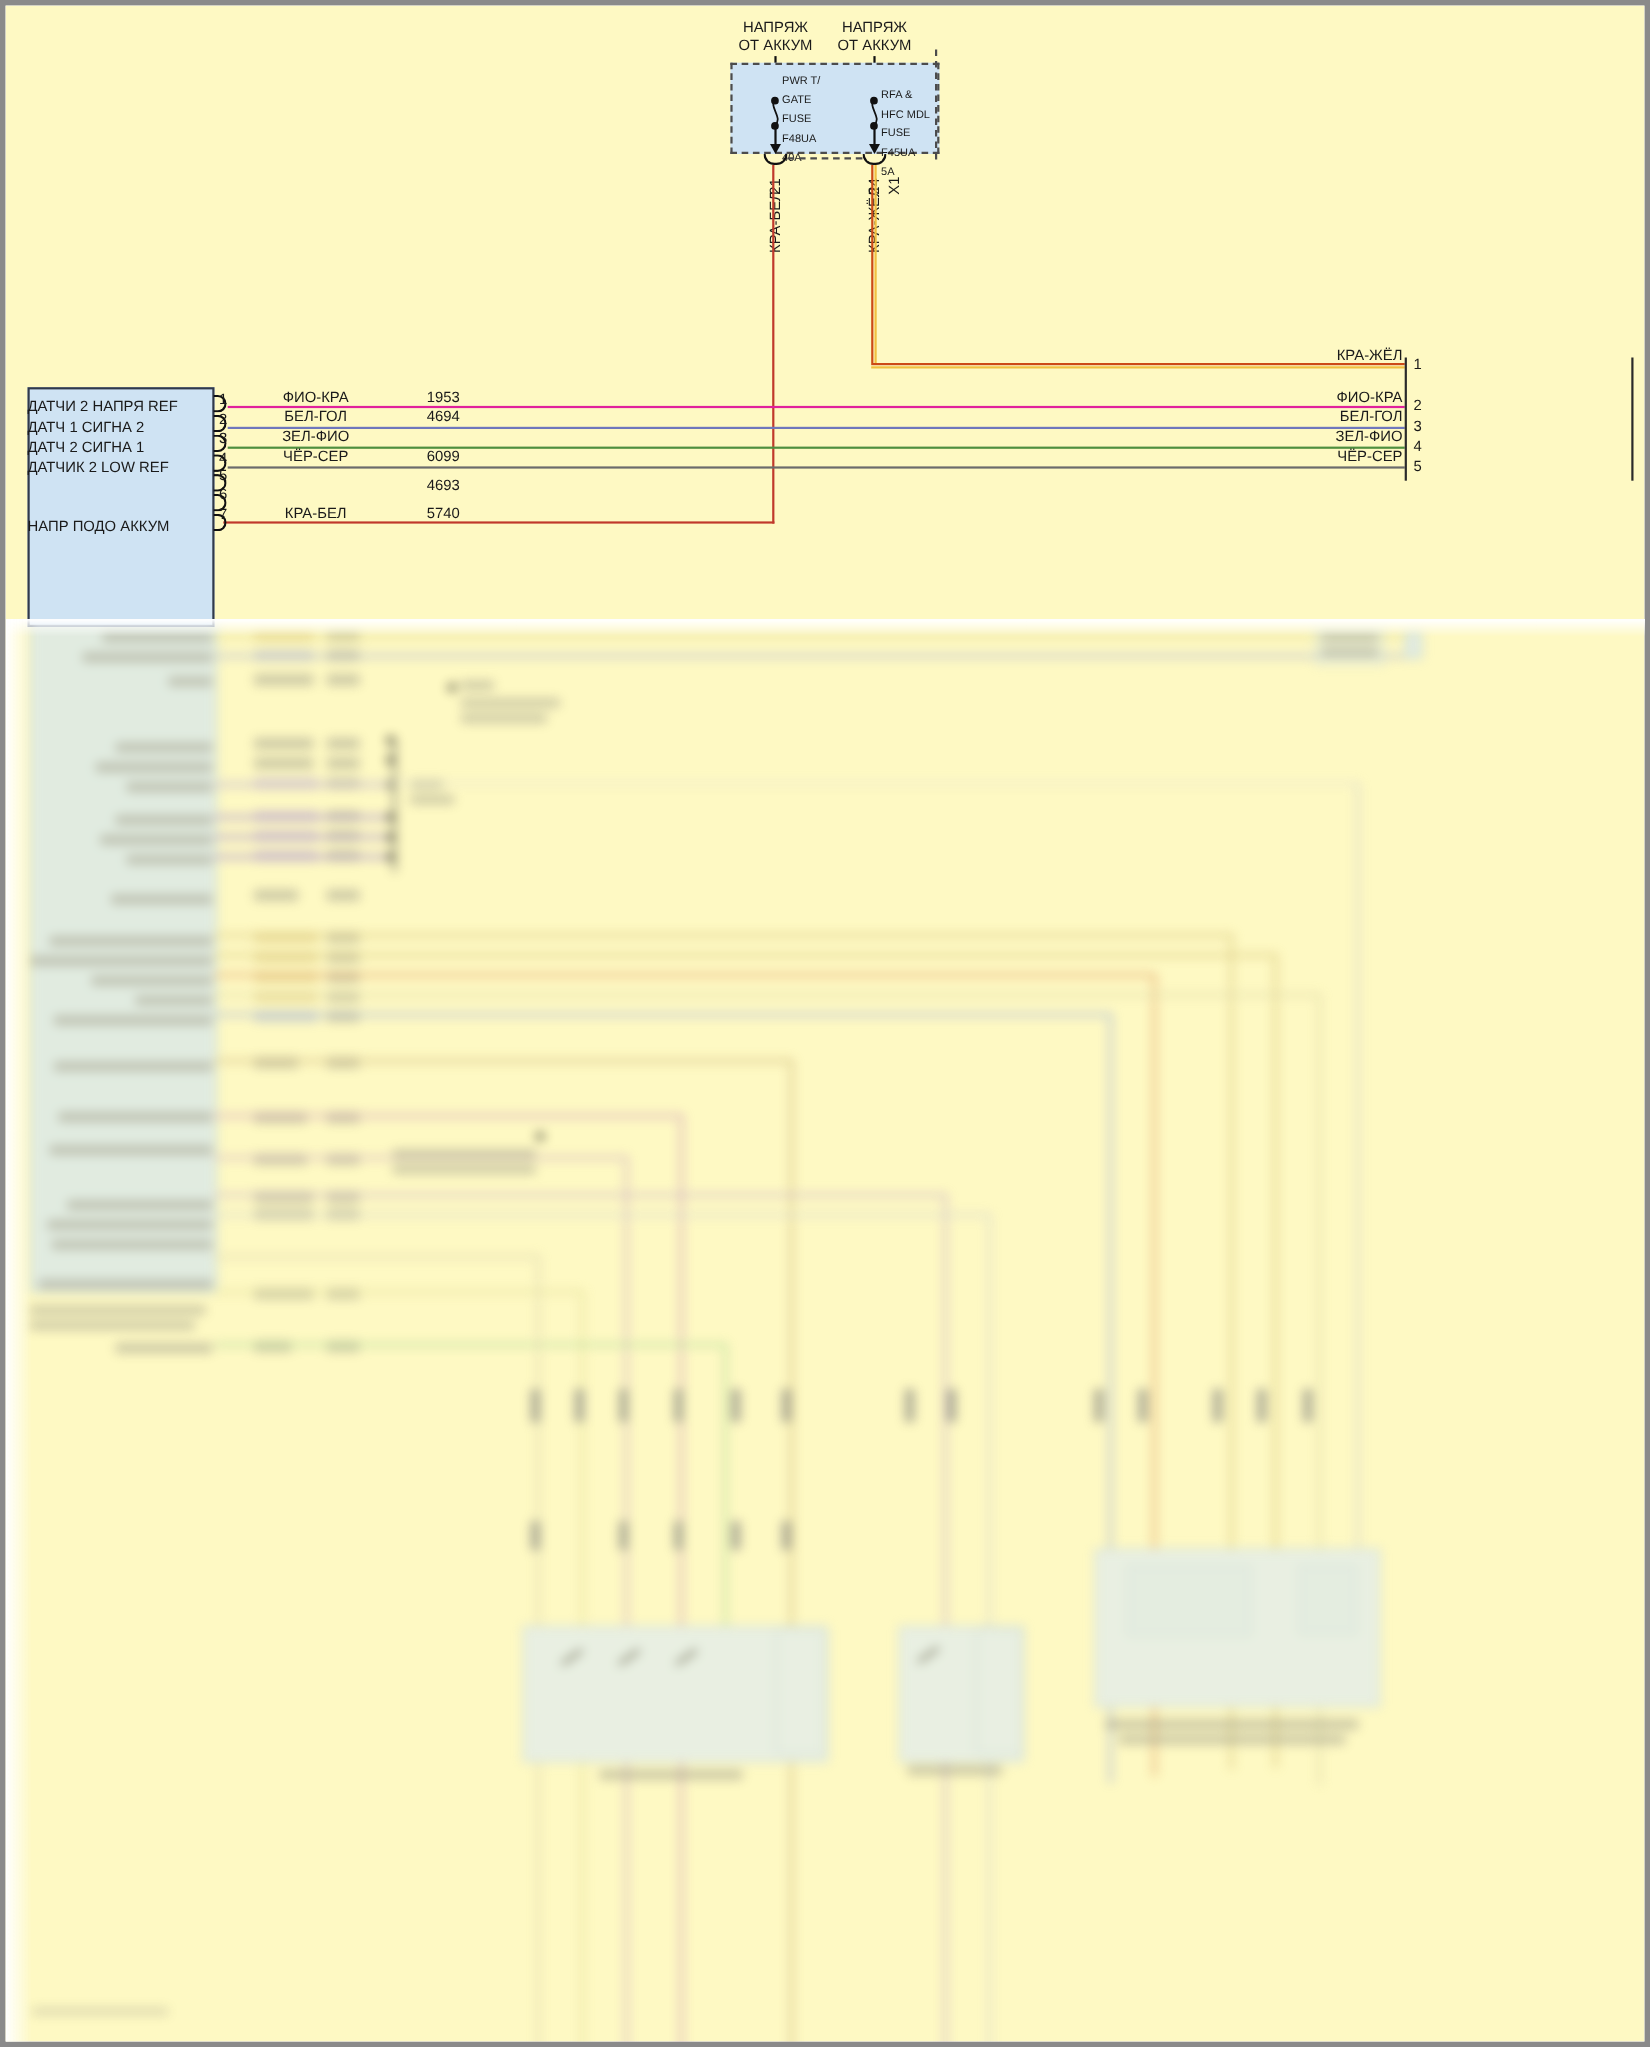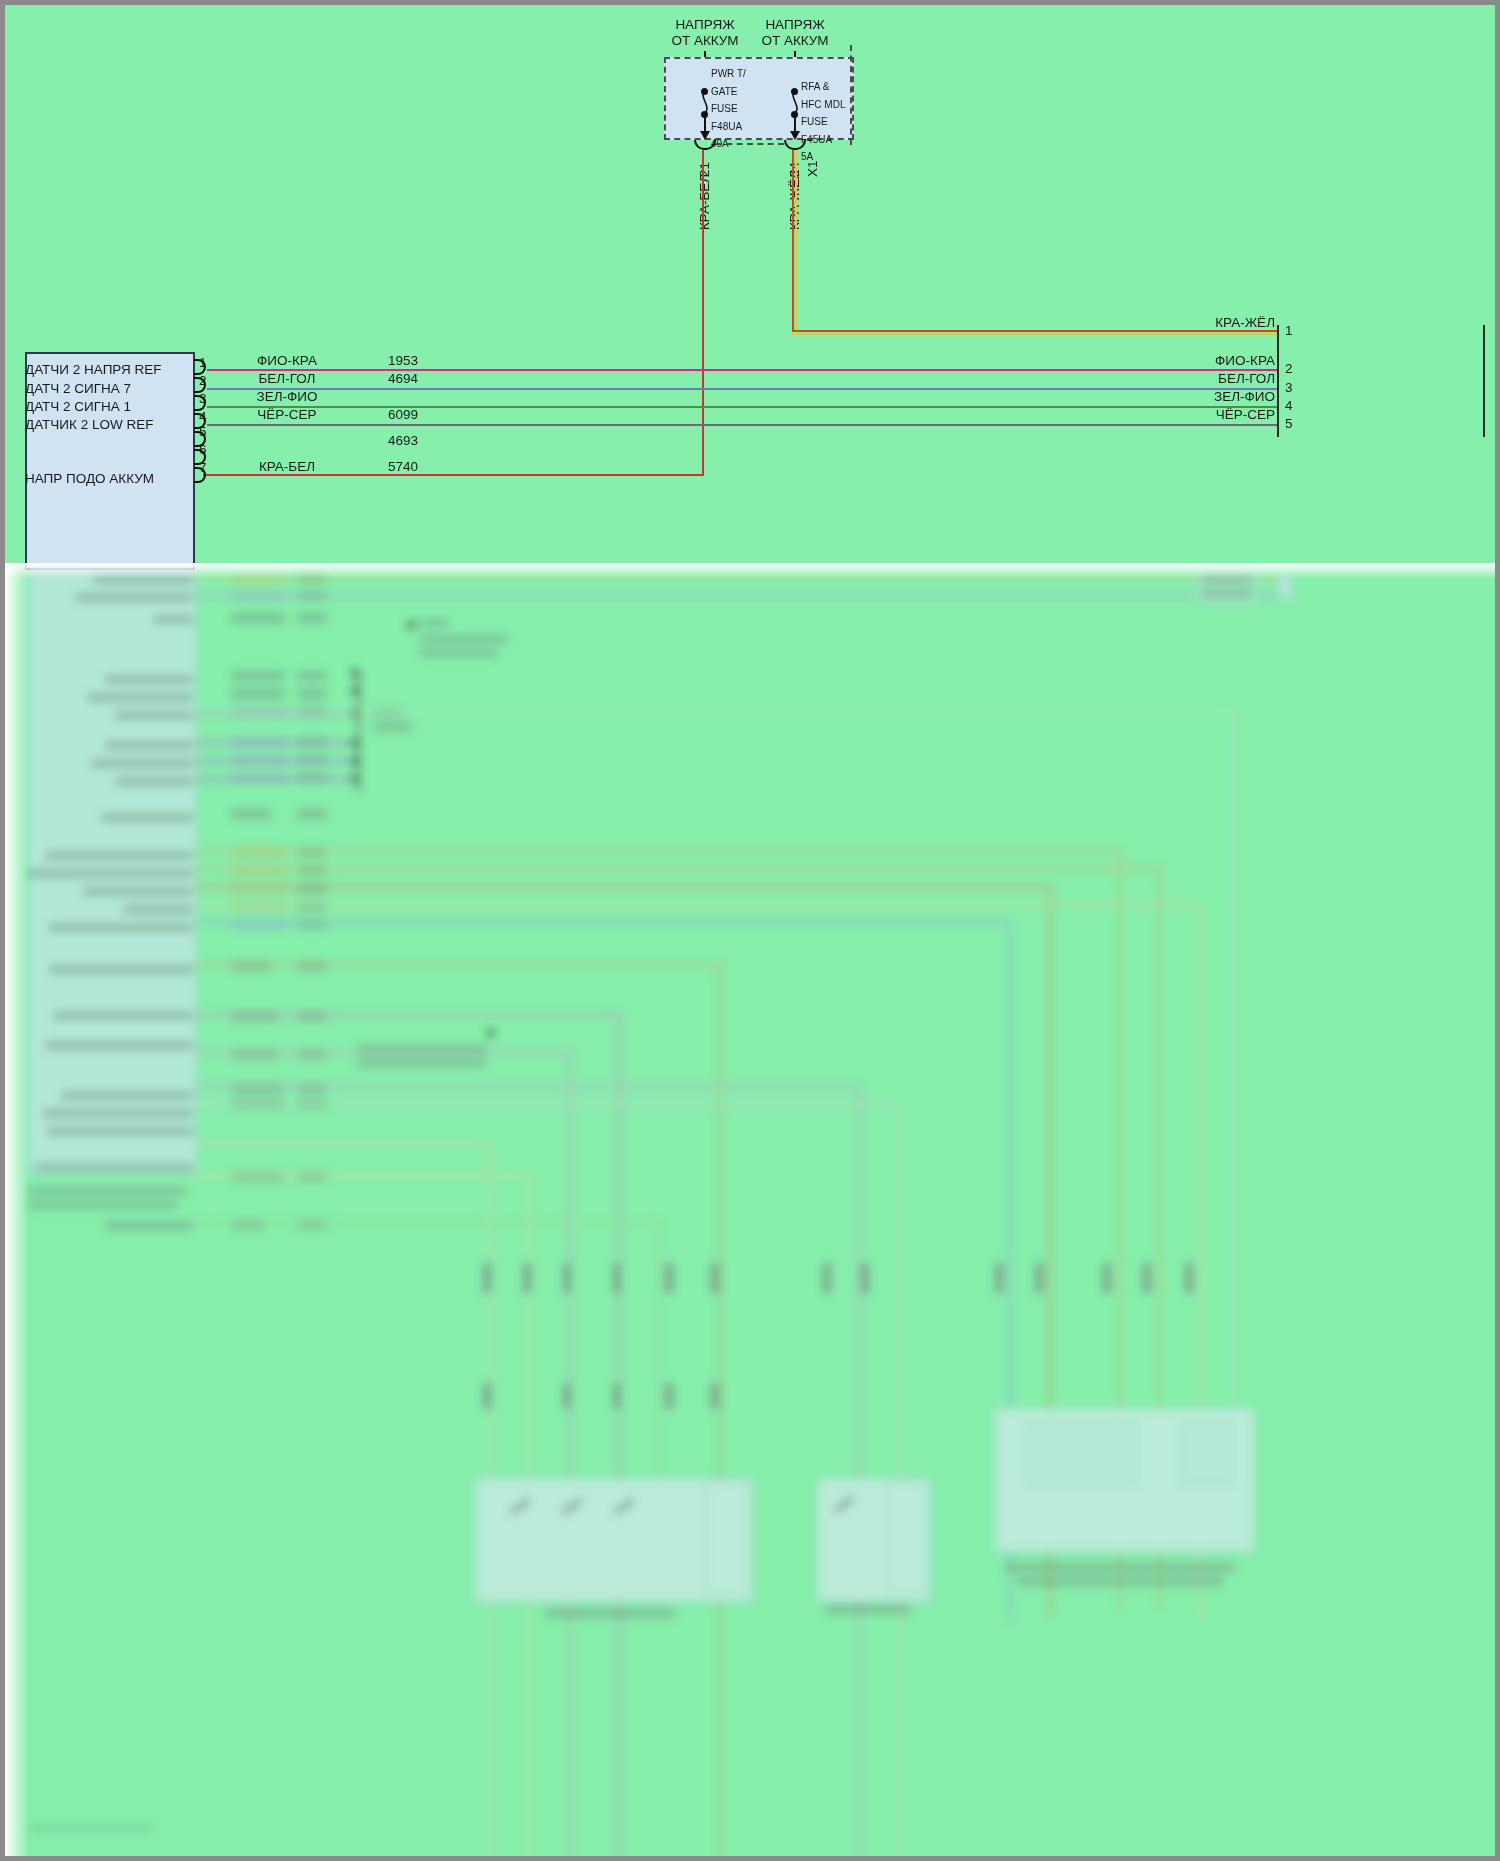--- a/index.html
+++ b/index.html
@@ -1,21 +1,21 @@
 <!DOCTYPE html>
 <html><head>
 <meta charset="utf-8">
 <style>
   html,body{margin:0;padding:0;background:#8a8a8a;}
   #page{
     position:relative;width:1500px;height:1861px;background:#ffffff;
     font-family:"Liberation Sans",sans-serif;overflow:hidden;
     box-sizing:border-box;border:5px solid #8a8a8a;
   }
-  #sheet{position:absolute;left:0;top:0;width:1490px;height:1851px;background:#86efac;}
+  #sheet{position:absolute;left:0;top:0;width:1490px;height:1851px;background:#fef9c3;}
 
   
   .txt{position:absolute;white-space:pre;color:#1a1a1a;font-size:13.5px;line-height:15px;}
   .txt.c{text-align:center;}
   .vert{position:absolute;white-space:pre;color:#1a1a1a;font-size:13.5px;
         transform-origin:0 0;transform:rotate(-90deg);}
   .hline{position:absolute;height:2px;}
   .vline{position:absolute;width:2px;}
   .dot{position:absolute;width:7px;height:7px;border-radius:50%;background:#111;}
 
@@ -123,21 +123,21 @@
   <div class="hline" style="left:198px;top:469px;width:501px;background:#c0392b;"></div>
 
   <div class="vline" style="left:787px;top:145px;height:180px;background:#cc4a16;"></div>
   <div class="vline" style="left:790px;top:145px;height:180px;background:#f0c040;"></div>
   <div class="hline" style="left:787px;top:325px;width:485px;background:#cc4a16;"></div>
   <div class="hline" style="left:787px;top:328px;width:485px;background:#f0c040;"></div>
 
   <div id="leftmod"></div>
 
   <div class="pinlabel" style="left:20px;top:357px;width:167px;">ДАТЧИ 2 НАПРЯ REF</div>
-  <div class="pinlabel" style="left:20px;top:376px;width:167px;">ДАТЧ 2 СИГНА 7</div>
+  <div class="pinlabel" style="left:20px;top:376px;width:167px;">ДАТЧ 1 СИГНА 2</div>
   <div class="pinlabel" style="left:20px;top:394px;width:167px;">ДАТЧ 2 СИГНА 1</div>
   <div class="pinlabel" style="left:20px;top:412px;width:167px;">ДАТЧИК 2 LOW REF</div>
   <div class="pinlabel" style="left:20px;top:466px;width:167px;">НАПР ПОДО АККУМ</div>
 
   <div class="sock" style="left:189px;top:354px;"></div>
   <div class="pinnum" style="left:194px;top:350px;">1</div>
 
   <div class="sock" style="left:189px;top:372px;"></div>
   <div class="pinnum" style="left:194px;top:368px;">2</div>
 

